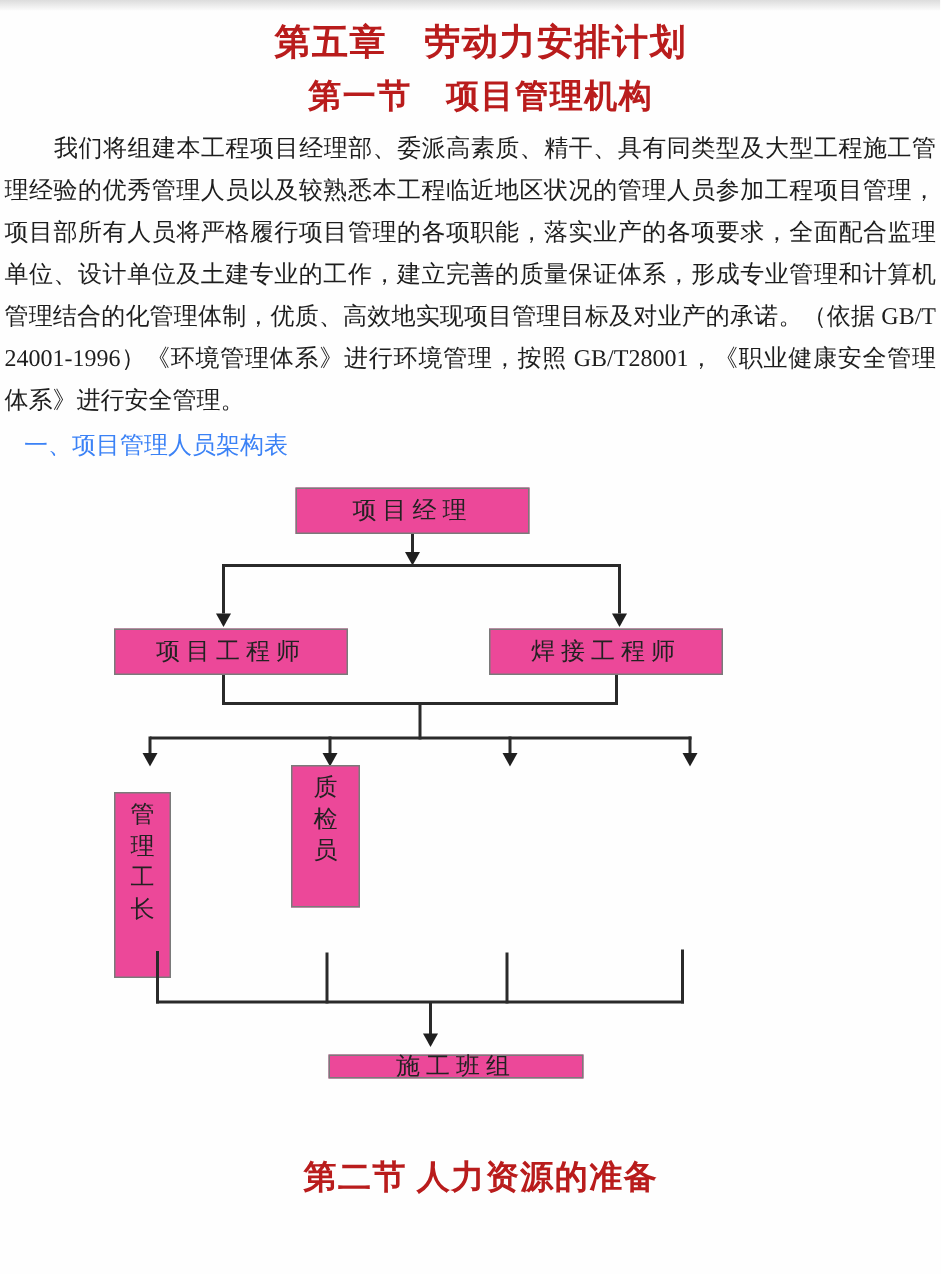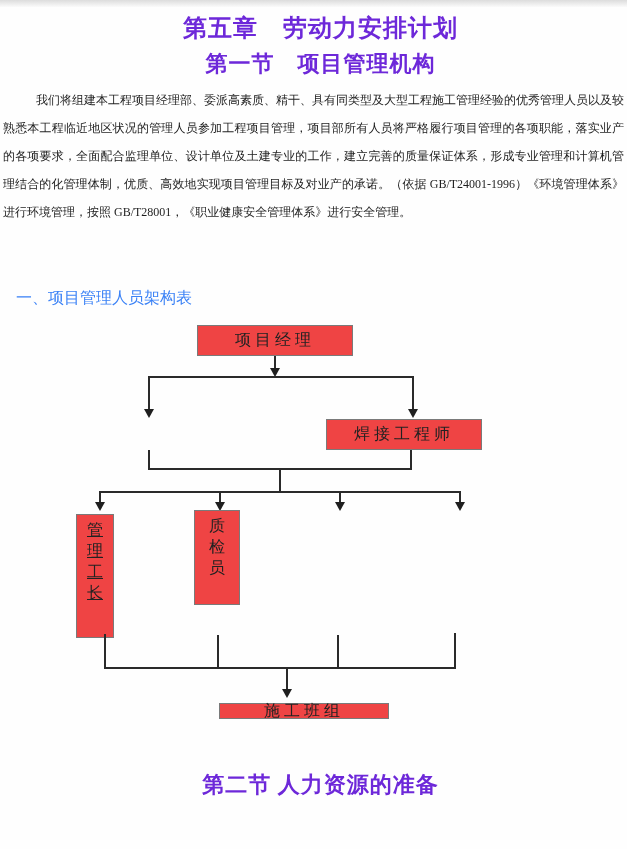--- a/index.html
+++ b/index.html
@@ -12,45 +12,45 @@
     color:#222;
   }
   .top-scan-band{
     position:absolute;left:0;top:0;width:627px;height:7px;
     background:linear-gradient(#dcdcdc,#fbfbfb);
   }
   .h-title{
     position:absolute;left:0;width:627px;
     text-align:center;
     font-weight:bold;
-    color:#6d28d9;
+    color:#b91c1c;
     padding-left:14px;box-sizing:border-box;
     letter-spacing:1px;
     white-space:pre;
   }
   .chapter{top:12px;font-size:24px;}
   .section{top:49px;font-size:22px;}
   .section2{top:770px;font-size:22px;}
   .body-par{
     position:absolute;left:3px;top:86px;width:621px;
-    font-size:12px;line-height:28px;
+    font-size:16px;line-height:28px;
     text-align:justify;
     text-indent:33px;
     word-break:break-all;
     color:#1d1d1d;
   }
   .list-heading{
     position:absolute;left:16px;top:284px;
     font-size:16px;line-height:28px;color:#3b82f6;
   }
   
   .node{
     position:absolute;
     border:1px solid #7a7a7a;
-    background:#ef4444;
+    background:#ec4899;
     box-sizing:border-box;
     display:flex;align-items:center;justify-content:center;
     font-size:16px;color:#222;
   }
   .node.h-node{letter-spacing:4px;}
   .node.v-node{align-items:flex-start;}
   .v-node .v-text{
     display:block;width:18px;margin:0 auto;
     padding-top:4px;
     font-size:16px;line-height:21px;
@@ -85,40 +85,43 @@
   </div>
 
   <div class="vl" style="left:274px;top:356px;height:13px;"></div>
   <div class="ah" style="left:270px;top:368px;"></div>
   <div class="hl" style="left:148px;top:376px;width:266px;"></div>
   <div class="vl" style="left:148px;top:377px;height:32px;"></div>
   <div class="ah" style="left:144px;top:409px;"></div>
   <div class="vl" style="left:412px;top:377px;height:32px;"></div>
   <div class="ah" style="left:408px;top:409px;"></div>
 
+  <div class="node h-node" style="left:76px;top:419px;width:156px;height:31px;">
+    <span>项目工程师</span>
+  </div>
   <div class="node h-node" style="left:326px;top:419px;width:156px;height:31px;">
     <span>焊接工程师</span>
   </div>
 
   <div class="vl" style="left:148px;top:450px;height:20px;"></div>
   <div class="vl" style="left:410px;top:450px;height:20px;"></div>
   <div class="hl" style="left:148px;top:468px;width:264px;"></div>
   <div class="vl" style="left:279px;top:469px;height:24px;"></div>
   <div class="hl" style="left:100px;top:491px;width:361px;"></div>
 
   <div class="vl" style="left:99px;top:491px;height:12px;"></div>
   <div class="ah" style="left:95px;top:502px;"></div>
   <div class="vl" style="left:219px;top:491px;height:12px;"></div>
   <div class="ah" style="left:215px;top:502px;"></div>
   <div class="vl" style="left:339px;top:491px;height:12px;"></div>
   <div class="ah" style="left:335px;top:502px;"></div>
   <div class="vl" style="left:459px;top:491px;height:12px;"></div>
   <div class="ah" style="left:455px;top:502px;"></div>
 
-  <div class="node v-node" style="left:76px;top:514px;width:38px;height:124px;text-decoration:underline;">
+  <div class="node v-node" style="left:76px;top:528px;width:38px;height:124px;">
     <span class="v-text">管理工长</span>
   </div>
   <div class="node v-node" style="left:194px;top:510px;width:46px;height:95px;">
     <span class="v-text">质检员</span>
   </div>
 
   <div class="vl" style="left:104px;top:634px;height:35px;"></div>
   <div class="vl" style="left:217px;top:635px;height:34px;"></div>
   <div class="vl" style="left:337px;top:635px;height:34px;"></div>
   <div class="vl" style="left:454px;top:633px;height:36px;"></div>

